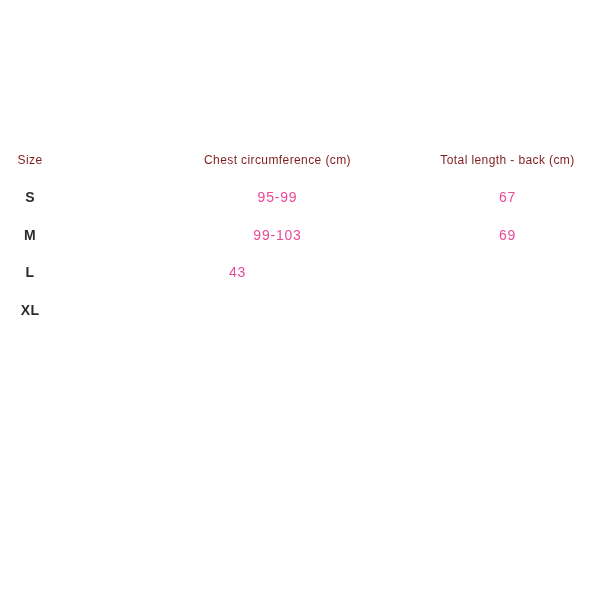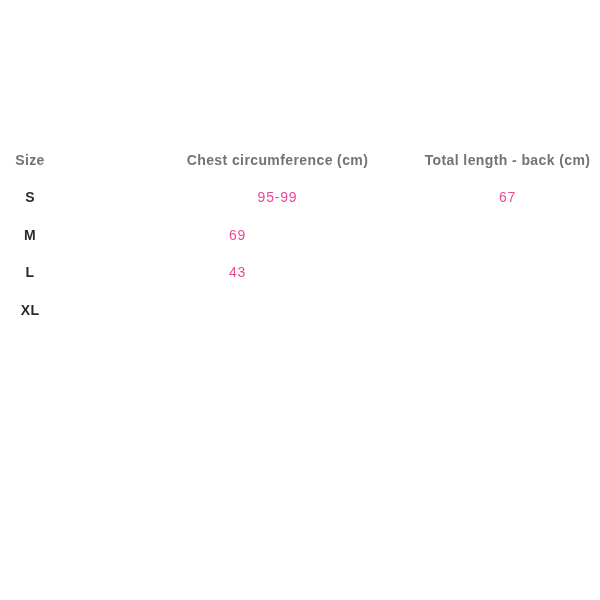--- a/index.html
+++ b/index.html
@@ -27,23 +27,23 @@
     align-items: center;
   }
   .cell {
     text-align: center;
     white-space: nowrap;
   }
   .cell.chest {
     padding-left: 80px; 
   }
   .head {
-    font-size: 14px;
-    font-weight: 700;
-    color: #737373;
+    font-size: 12px;
+    font-weight: 400;
+    color: #7f1d1d;
     letter-spacing: 0.4px;
   }
   .size-label {
     font-size: 14px;
     font-weight: 700;
     color: #2b2b2b;
     letter-spacing: 0.4px;
   }
   .value {
     font-size: 14px;
@@ -64,20 +64,21 @@
   </div>
 
   <div class="row">
     <div class="cell size-label">S</div>
     <div class="cell value chest">95-99</div>
     <div class="cell value">67</div>
   </div>
 
   <div class="row">
     <div class="cell size-label">M</div>
+    <div class="cell value chest">99-103</div>
     <div class="cell value">69</div>
   </div>
 
   <div class="row">
     <div class="cell size-label">L</div>
     <div class="cell value">43</div>
   </div>
 
   <div class="row">
     <div class="cell size-label">XL</div>

